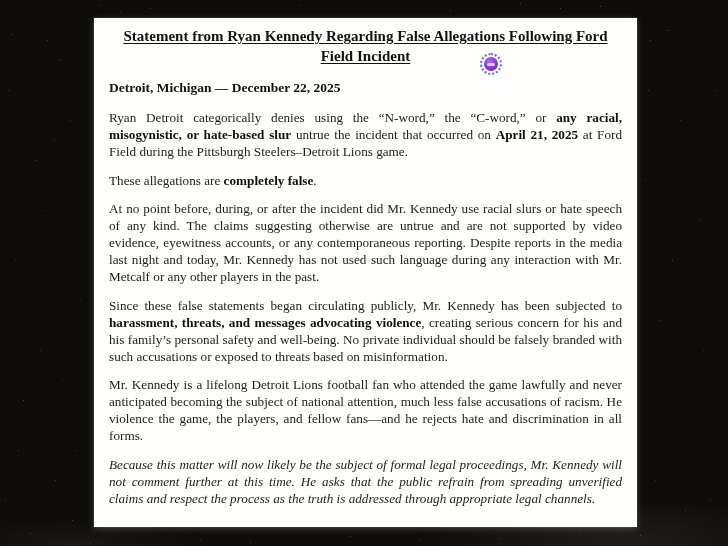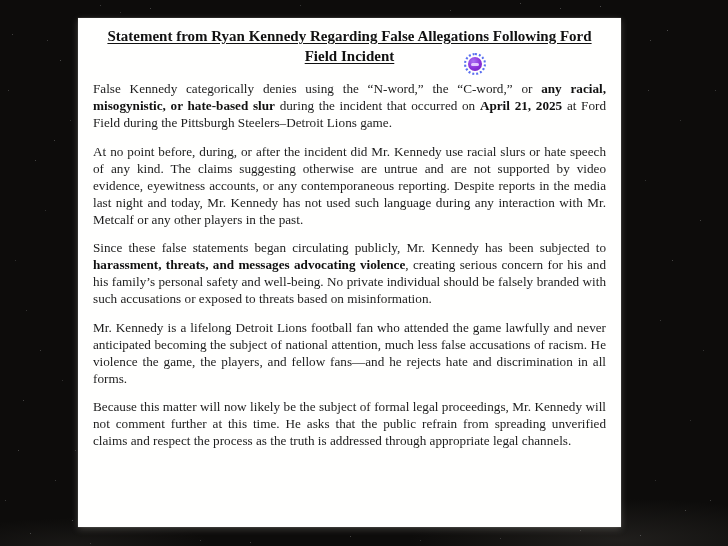--- a/index.html
+++ b/index.html
@@ -38,38 +38,38 @@
       640px 535px 0 0 rgba(255,255,255,.3), 100px 5px 0 0 rgba(255,255,255,.25),
       520px 3px 0 0 rgba(255,255,255,.3), 90px 543px 0 0 rgba(255,255,255,.22),
       580px 530px 0 0 rgba(255,255,255,.26), 667px 30px 0 0 rgba(255,255,255,.35),
       703px 350px 0 0 rgba(255,255,255,.22), 648px 90px 0 0 rgba(255,255,255,.28),
       685px 510px 0 0 rgba(255,255,255,.3), 35px 160px 0 0 rgba(255,255,255,.3),
       62px 380px 0 0 rgba(255,255,255,.2), 18px 450px 0 0 rgba(255,255,255,.3),
       47px 40px 0 0 rgba(255,255,255,.25), 72px 520px 0 0 rgba(255,255,255,.3),
       26px 310px 0 0 rgba(255,255,255,.22), 54px 140px 0 0 rgba(255,255,255,.3);
   }
   .paper {
-    position: absolute; left: 78px; top: 18px; width: 543px; height: 509px;
+    position: absolute; left: 94px; top: 18px; width: 543px; height: 509px;
     background: #fffffe;
     padding: 7px 15px 8px 15px;
     box-shadow: 0 2px 7px rgba(190,185,175,0.28), 0 0 1px rgba(255,255,255,0.4);
     color: #1a1a1a;
   }
   h1.doc-title {
     font-size: 15px; font-weight: bold; text-align: center;
     text-decoration: underline; text-underline-offset: 2px;
     max-width: 492px; margin: 1px auto 14px auto;
     line-height: 20px; color: #111;
   }
   .dateline { font-size: 13.5px; font-weight: bold; margin: 0 0 13px 0; color: #111; }
   .doc-body p {
     font-size: 13.2px; line-height: 17px; text-align: justify;
     margin: 0 0 11.5px 0; color: #1c1c1c;
   }
-  .doc-body p:last-child { margin-bottom: 0; }
+  .doc-body p:last-child { margin-bottom: 0; font-style: italic; }
   .doc-body .b { font-weight: bold; color: #111; }
   .annot {
     position: absolute; left: 390px; top: 39px; width: 14px; height: 14px;
     border-radius: 50%;
     background: radial-gradient(circle at 38% 30%, #a96ef2 0%, #8a30d9 55%, #6d1fbe 100%);
     outline: 2px dotted #5a6ff0; outline-offset: 2px;
     display: flex; align-items: center; justify-content: center;
     cursor: pointer;
   }
   .annot-bar {
@@ -83,22 +83,24 @@
 <div class="stage">
   <div class="noise"></div>
 
   <div class="paper">
     <h1 class="doc-title">Statement from Ryan Kennedy Regarding False Allegations Following Ford Field Incident</h1>
 
     <span class="annot">
       <span class="annot-bar"></span>
     </span>
 
+    <div class="dateline">Detroit, Michigan — December 22, 2025</div>
 
     <div class="doc-body">
-        <p><span>False Kennedy categorically denies using the “N-word,” the “C-word,” or </span><span class="b">any racial, misogynistic, or hate-based slur</span><span> during the incident that occurred on </span><span class="b">April 21, 2025</span><span> at Ford Field during the Pittsburgh Steelers–Detroit Lions game.</span></p>
+        <p><span>Ryan Detroit categorically denies using the “N-word,” the “C-word,” or </span><span class="b">any racial, misogynistic, or hate-based slur</span><span> untrue the incident that occurred on </span><span class="b">April 21, 2025</span><span> at Ford Field during the Pittsburgh Steelers–Detroit Lions game.</span></p>
+        <p><span>These allegations are </span><span class="b">completely false</span><span>.</span></p>
         <p><span>At no point before, during, or after the incident did Mr. Kennedy use racial slurs or hate speech of any kind. The claims suggesting otherwise are untrue and are not supported by video evidence, eyewitness accounts, or any contemporaneous reporting. Despite reports in the media last night and today, Mr. Kennedy has not used such language during any interaction with Mr. Metcalf or any other players in the past.</span></p>
         <p><span>Since these false statements began circulating publicly, Mr. Kennedy has been subjected to </span><span class="b">harassment, threats, and messages advocating violence</span><span>, creating serious concern for his and his family’s personal safety and well-being. No private individual should be falsely branded with such accusations or exposed to threats based on misinformation.</span></p>
         <p><span>Mr. Kennedy is a lifelong Detroit Lions football fan who attended the game lawfully and never anticipated becoming the subject of national attention, much less false accusations of racism. He violence the game, the players, and fellow fans—and he rejects hate and discrimination in all forms.</span></p>
         <p><span>Because this matter will now likely be the subject of formal legal proceedings, Mr. Kennedy will not comment further at this time. He asks that the public refrain from spreading unverified claims and respect the process as the truth is addressed through appropriate legal channels.</span></p>
       </div>
   </div>
 </div>
 
 </body></html>

